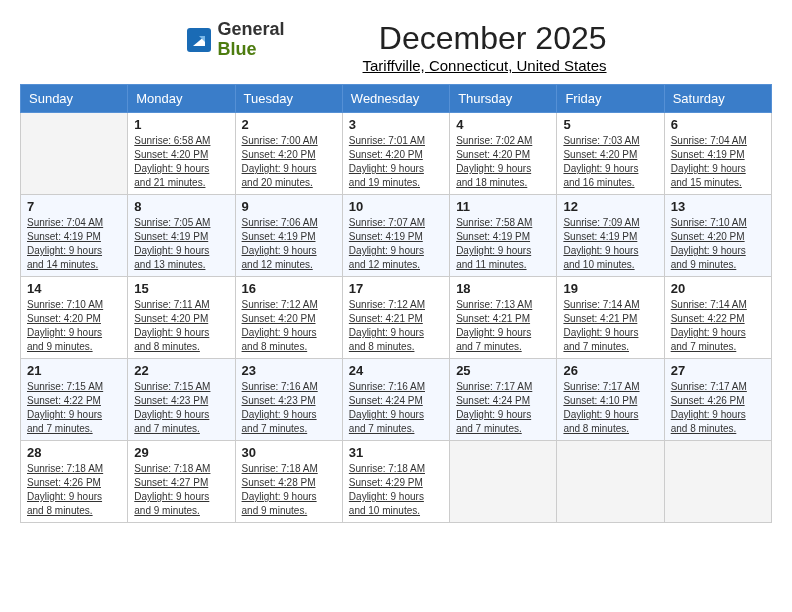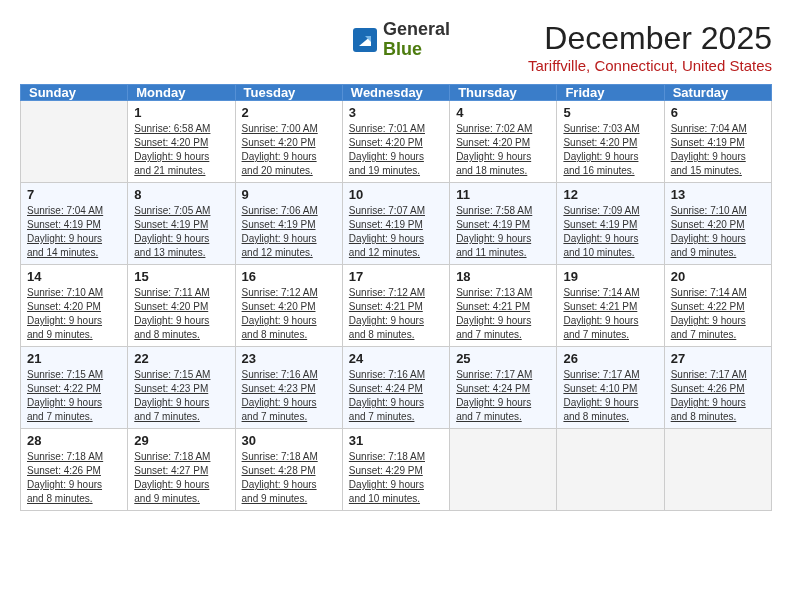--- a/index.html
+++ b/index.html
@@ -5,21 +5,21 @@
     * { box-sizing: border-box; margin: 0; padding: 0; }
     body {
       font-family: Arial, sans-serif;
       background: #fff;
       width: 792px;
       min-height: 612px;
       padding: 20px;
     }
     .header-area {
       display: flex;
-      justify-content: flex-end;
+      justify-content: center;
       align-items: flex-start;
       margin-bottom: 10px;
       gap: 43px;
     }
     .logo {
       display: flex;
       align-items: center;
       gap: 4px;
     }
     .logo-text {
@@ -37,33 +37,34 @@
       text-align: right;
       margin-left: 35px;
     }
     .main-title {
       font-size: 32px;
       font-weight: normal;
       color: #222;
     }
     .subtitle {
       font-size: 15px;
-      color: #b91c1c;
+      color: #000000;
+      text-decoration: underline;
     }
     .calendar {
       width: 100%;
       border-collapse: collapse;
       border: 1px solid #ccc;
     }
     .calendar th {
       background-color: #3a7dc9;
       color: #fff;
       font-size: 13px;
-      font-weight: bold;
-      padding: 0 8px;
+      font-weight: normal;
+      padding: 6px 8px;
       text-align: left;
       border: 1px solid #5590d5;
     }
     .calendar td {
       vertical-align: top;
       border: 1px solid #ccc;
       padding: 4px 6px;
       width: 107px;
       min-height: 80px;
       background: #fff;

